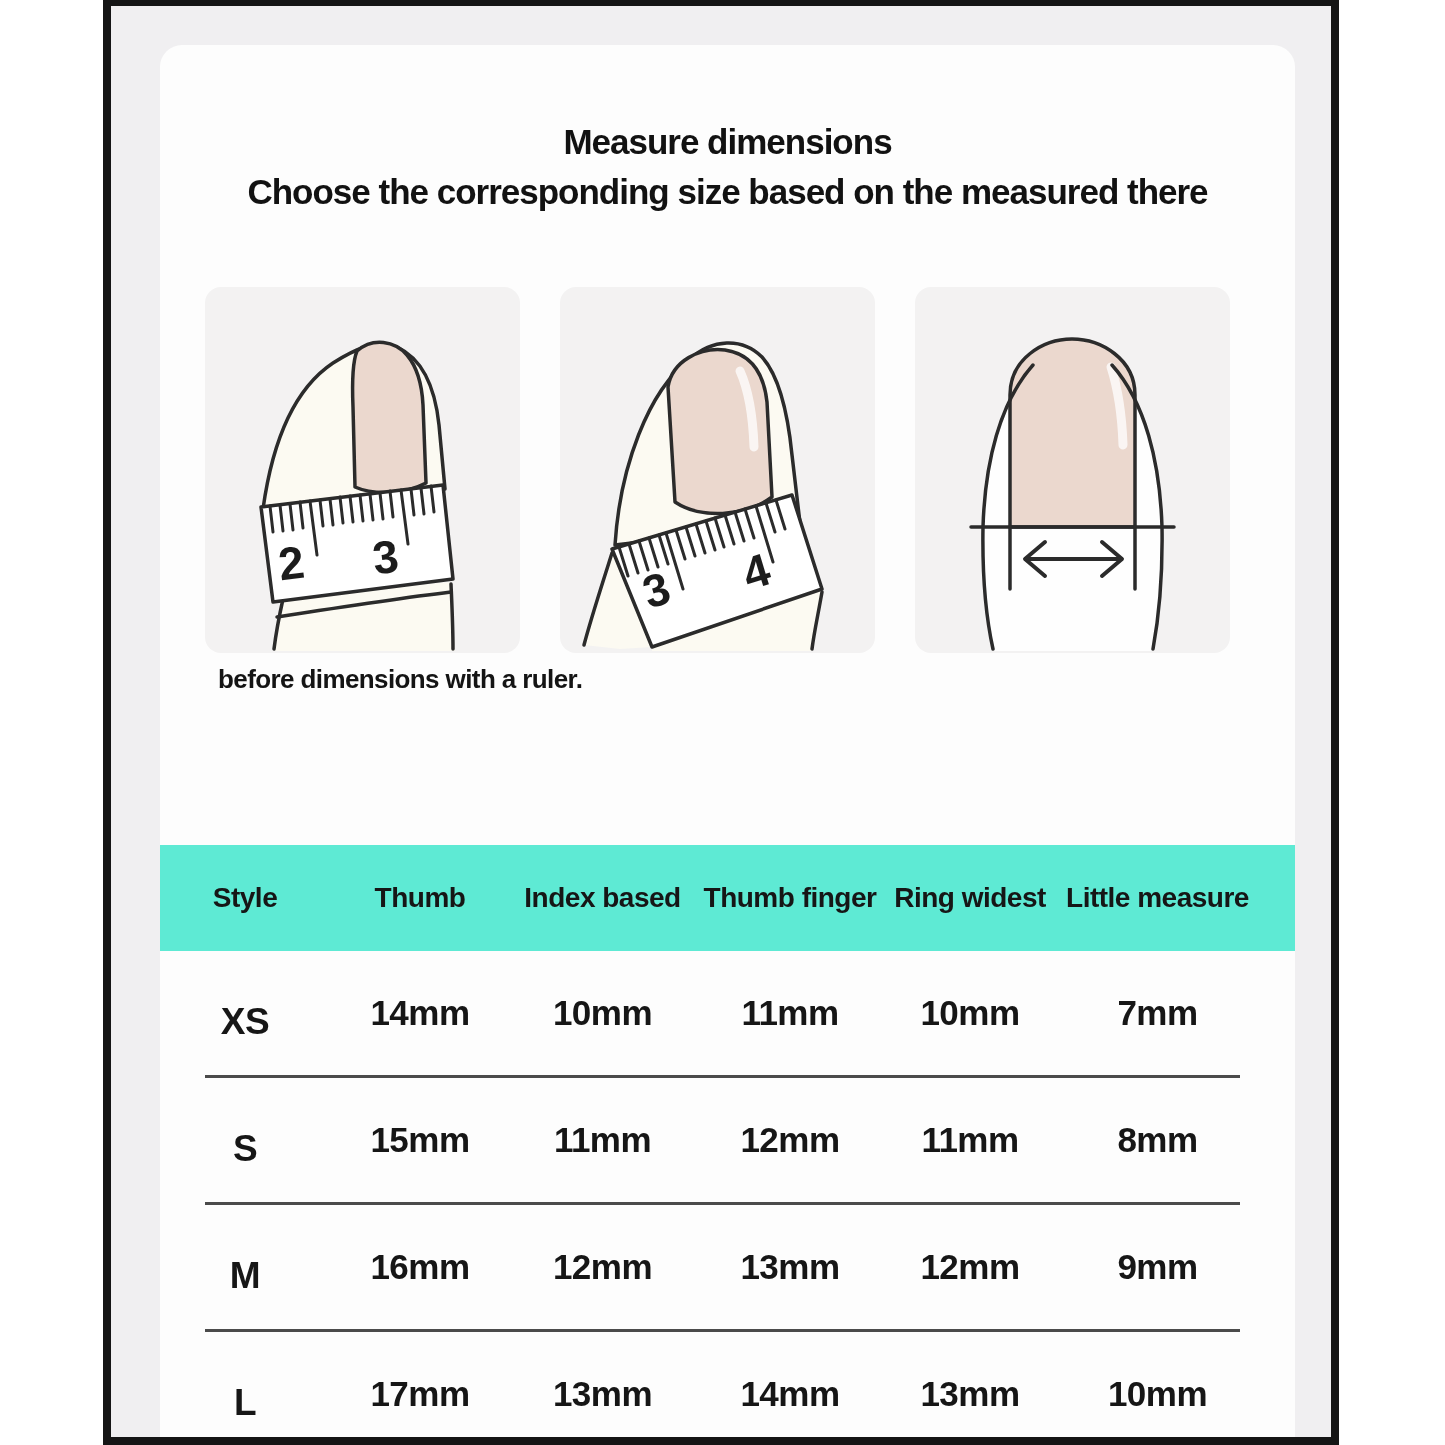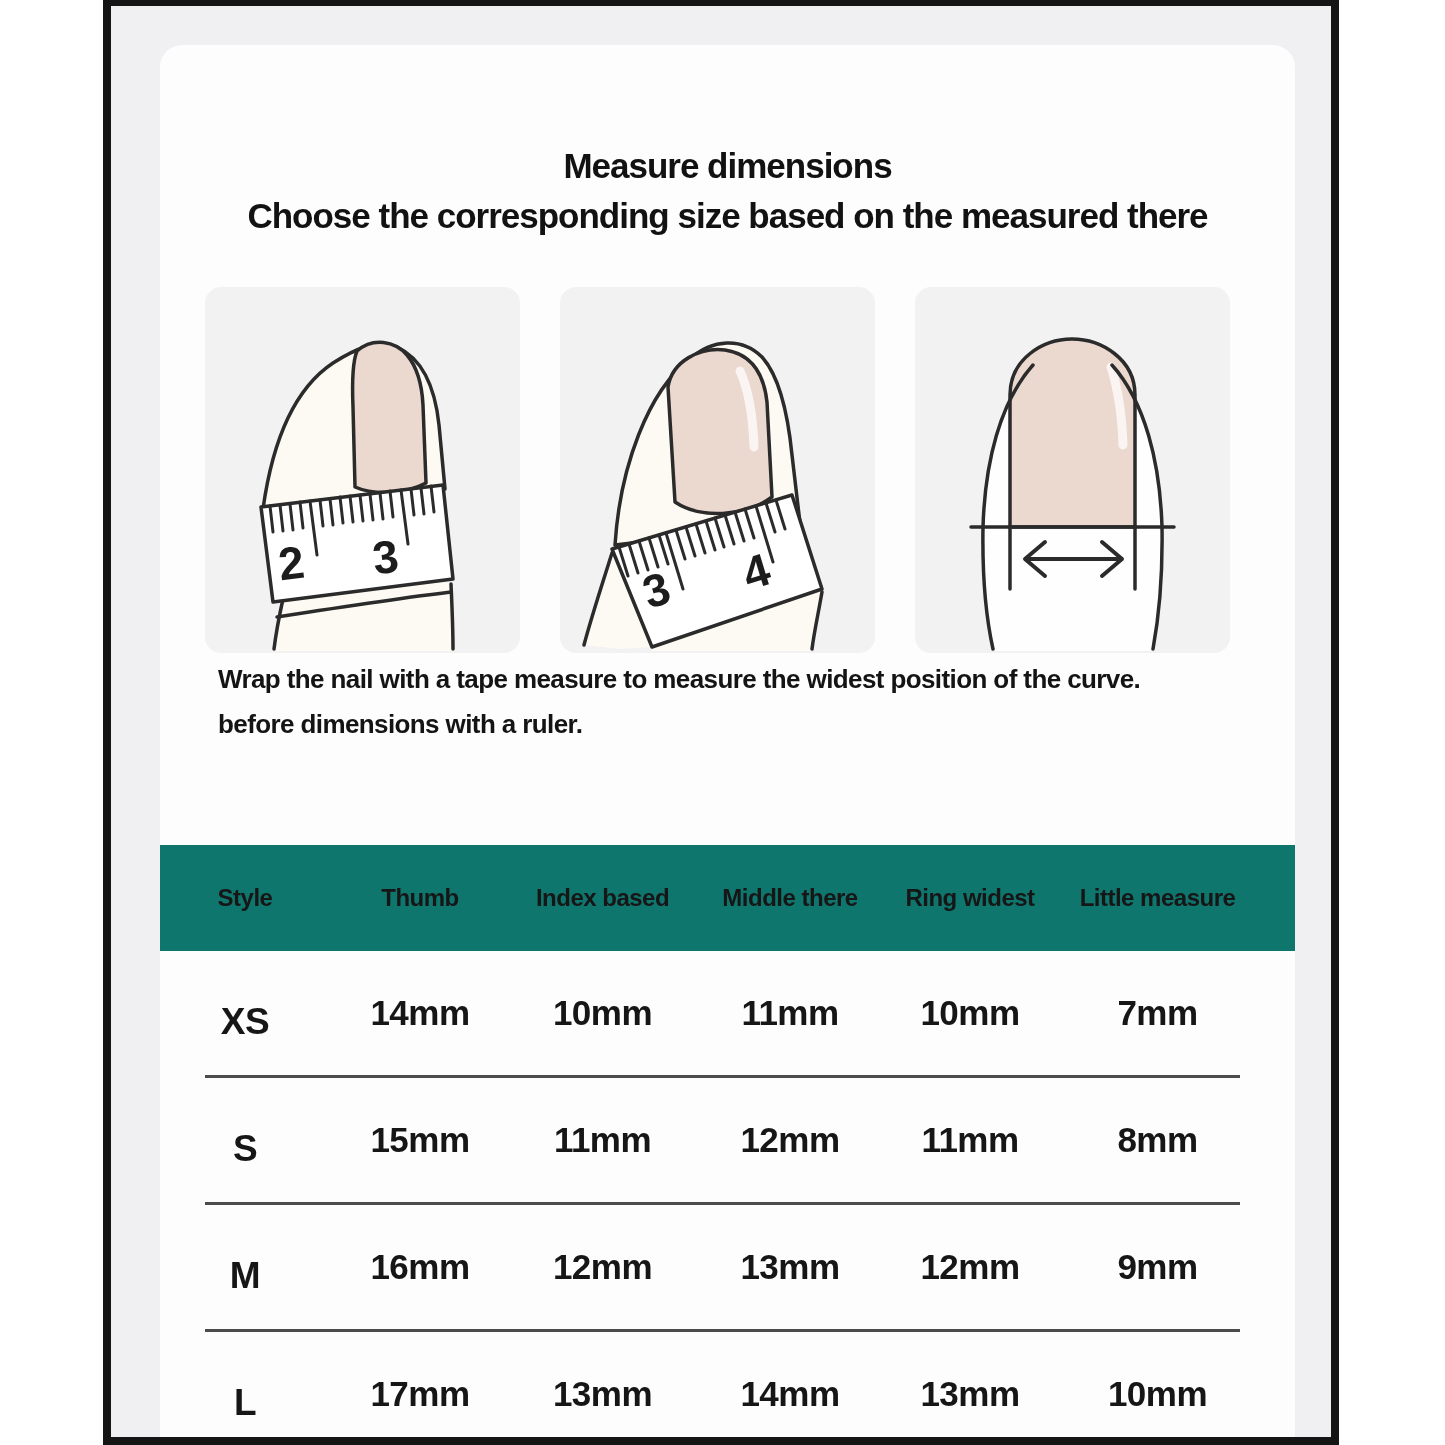--- a/index.html
+++ b/index.html
@@ -24,21 +24,20 @@
     background:#fdfdfd;
     border-radius:22px 22px 0 0;
     overflow:hidden;
   }
   .title-block {
     position:absolute; top:72px; left:0; width:100%;
     text-align:center;
     font-weight:bold;
     line-height:50px;
     letter-spacing:-1px;
-    margin-top:24px;
   }
   .title-line { font-size:35px; white-space:nowrap; color:#121212; }
   .figs {
     position:absolute; top:242px; left:45px;
     display:flex; gap:40px;
   }
   .fig {
     width:315px; height:366px;
     background:#f3f2f2;
     border-radius:16px;
@@ -60,22 +59,22 @@
   }
   .instructions div { white-space:nowrap; }
   .size-table { position:absolute; top:800px; left:0; width:100%; }
   .grid-row {
     display:grid;
     grid-template-columns:170px 180px 185px 190px 170px 205px;
     align-items:center;
   }
   .thead {
     height:106px;
-    background:#0f766e;
-    font-size:24px; font-weight:bold;
+    background:#5eead4;
+    font-size:28px; font-weight:bold;
     letter-spacing:-0.5px;
   }
   .thead span { text-align:center; }
   .trow {
     height:124px;
     font-size:35px; font-weight:bold;
     letter-spacing:-0.5px;
   }
   .trow span { text-align:center; }
   .trow .style-cell { font-size:37px;margin-top:18px; }
@@ -141,31 +140,30 @@
             <path class="ln" style="stroke-width:4" d="M112,272 L205,272"></path>
             <path class="ln" style="stroke-width:4" d="M130,255 L110,272 L130,289"></path>
             <path class="ln" style="stroke-width:4" d="M187,255 L207,272 L187,289"></path>
           </g>
         </svg>
       </figure>
 
     </div>
 
     <div class="instructions">
-      <div>Wrap the nail with a tape measure to measure the widest position of the curve.</div>
       <div>before dimensions with a ruler.</div>
     </div>
 
     <div class="size-table">
 
       <div class="grid-row thead">
         <span>Style</span>
         <span>Thumb</span>
         <span>Index based</span>
-        <span>Middle there</span>
+        <span>Thumb finger</span>
         <span>Ring widest</span>
         <span>Little measure</span>
       </div>
 
       <div class="grid-row trow">
         <span class="style-cell">XS</span>
         <span>14mm</span>
         <span>10mm</span>
         <span>11mm</span>
         <span>10mm</span>

